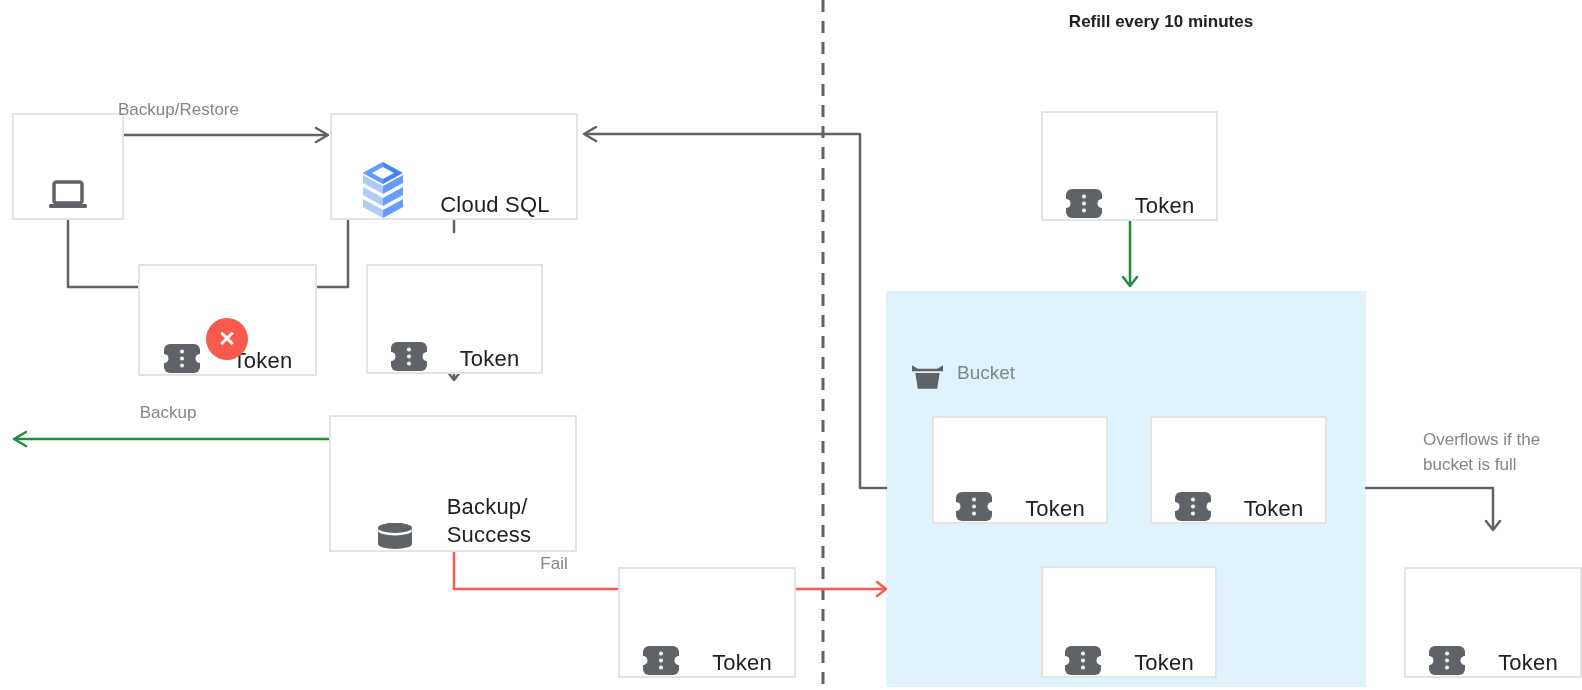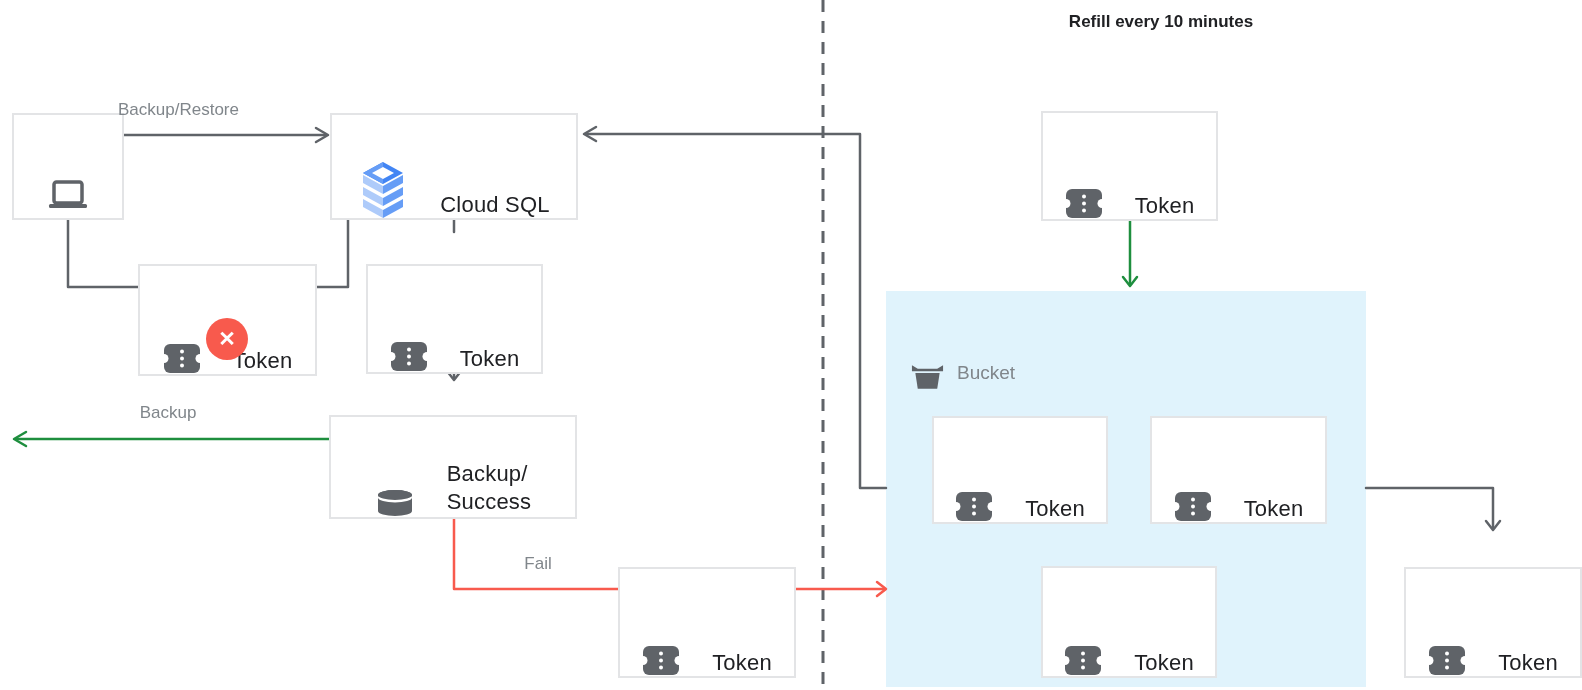--- a/index.html
+++ b/index.html
@@ -136,21 +136,21 @@
         <circle cx="1" cy="15.5" r="4.5" fill="#fff"></circle>
         <circle cx="37" cy="15.5" r="4.5" fill="#fff"></circle>
         <circle cx="19" cy="8.5" r="2" fill="#fff"></circle>
         <circle cx="19" cy="15.5" r="2" fill="#fff"></circle>
         <circle cx="19" cy="22.5" r="2" fill="#fff"></circle>
       </svg>
     </span>
     <span class="label">Token</span>
   </div>
 
-  <div class="node" style="left:329px;top:383px;width:248px;height:104px;">
+  <div class="node" style="left:329px;top:383px;width:248px;height:137px;">
     <span style="display:flex;">
       <svg width="40" height="28" viewBox="0 0 40 28">
         <path d="M3 6 a17 5 0 0 1 34 0 v16 a17 5 0 0 1 -34 0 Z" class="fill-gray"></path>
         <ellipse cx="20" cy="8.5" rx="17" ry="5" fill="#fff"></ellipse>
         <ellipse cx="20" cy="6" rx="17" ry="5" class="fill-gray"></ellipse>
       </svg>
     </span>
     <span class="label two-line">
       <span>Backup/</span><br>
       <span>Success</span>
@@ -240,22 +240,26 @@
     </span>
     <span class="label">Token</span>
   </div>
 
   <div id="diagram-title">Refill every 10 minutes</div>
 
   <div class="edge-label" style="left:118px;top:100px;width:160px;text-align:left;">Backup/Restore</div>
 
   <div class="edge-label" style="left:108px;top:403px;width:120px;text-align:center;">Backup</div>
 
-  <div class="edge-label" style="left:498px;top:554px;width:80px;text-align:center;">Fail</div>
-
+  <div class="edge-label" style="left:514px;top:554px;width:80px;text-align:center;">Fail</div>
+
+  <div class="edge-label" style="left:1423px;top:427px;line-height:25px;">
+    <span>Overflows if the</span><br>
+    <span>bucket is full</span>
+  </div>
 
   <div id="bucket-caption">
     <span style="display:flex;">
       <svg width="35" height="28" viewBox="0 0 36 28">
         <path d="M2 9 L2 3 L8 6.5 L28 6.5 L34 3 L34 9 Z" class="fill-gray"></path>
         <path d="M5.5 11 L30.5 11 L28 27 L8 27 Z" class="fill-gray"></path>
       </svg>
     </span>
     <span>Bucket</span>
   </div>

